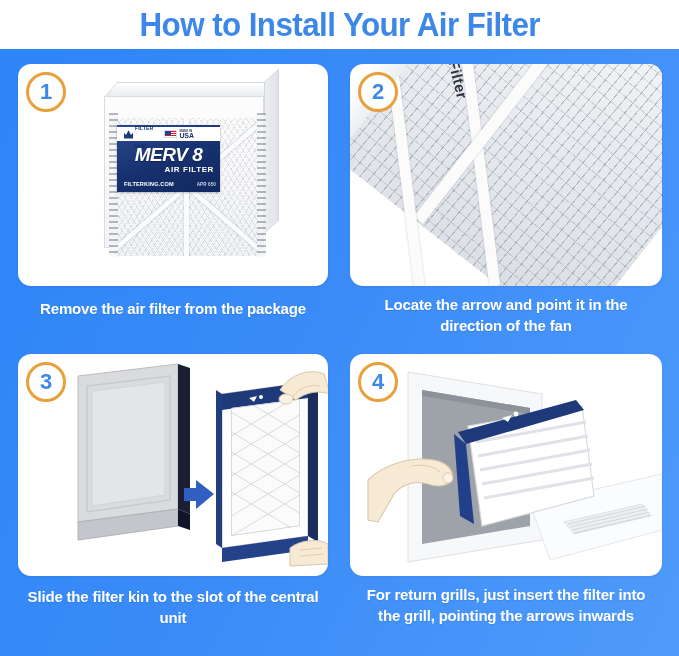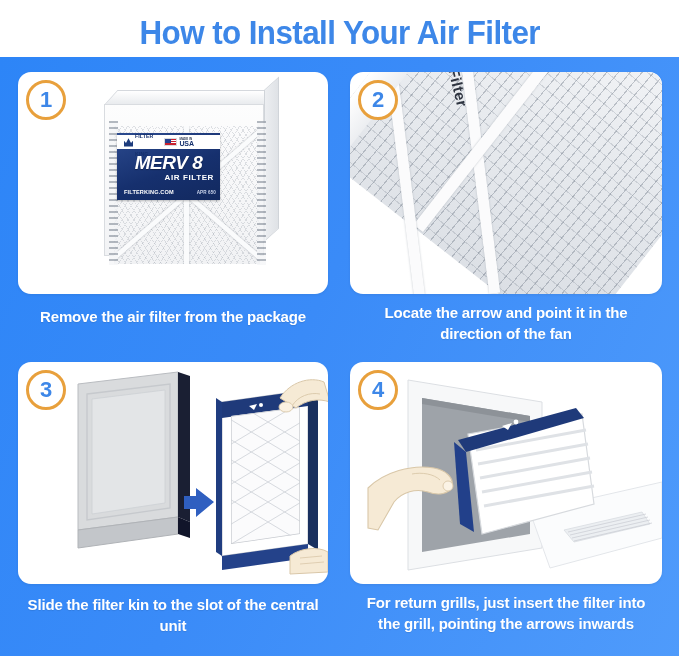--- a/index.html
+++ b/index.html
@@ -11,21 +11,20 @@
     height: 656px;
     overflow: hidden;
     font-family: "Liberation Sans", sans-serif;
     background: #ffffff;
   }
   #page {
     position: relative;
     width: 679px;
     height: 544px;
     background: #ffffff;
-    margin-top: 8px;
   }
   
   .header {
     position: absolute;
     left: 0; top: 0;
     width: 679px;
     height: 49px;
     background: #ffffff;
     display: flex;
     align-items: center;

